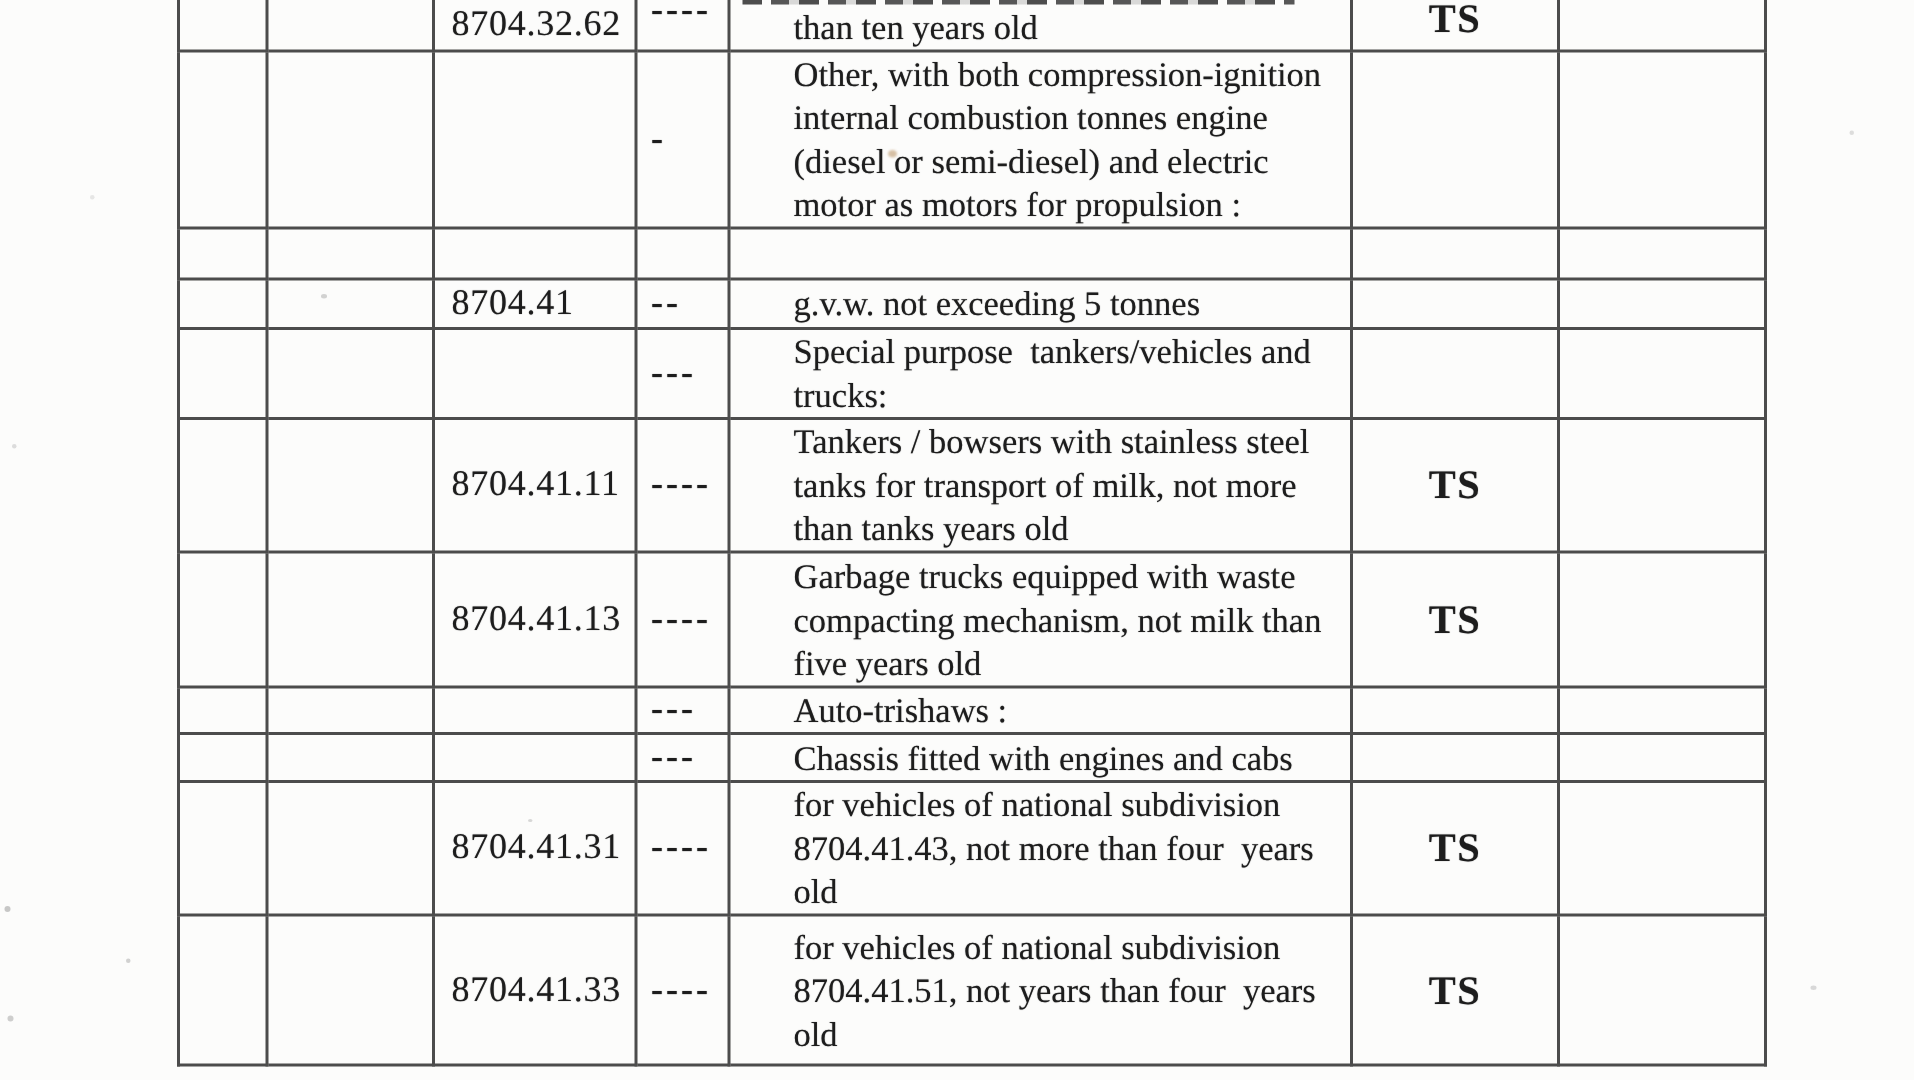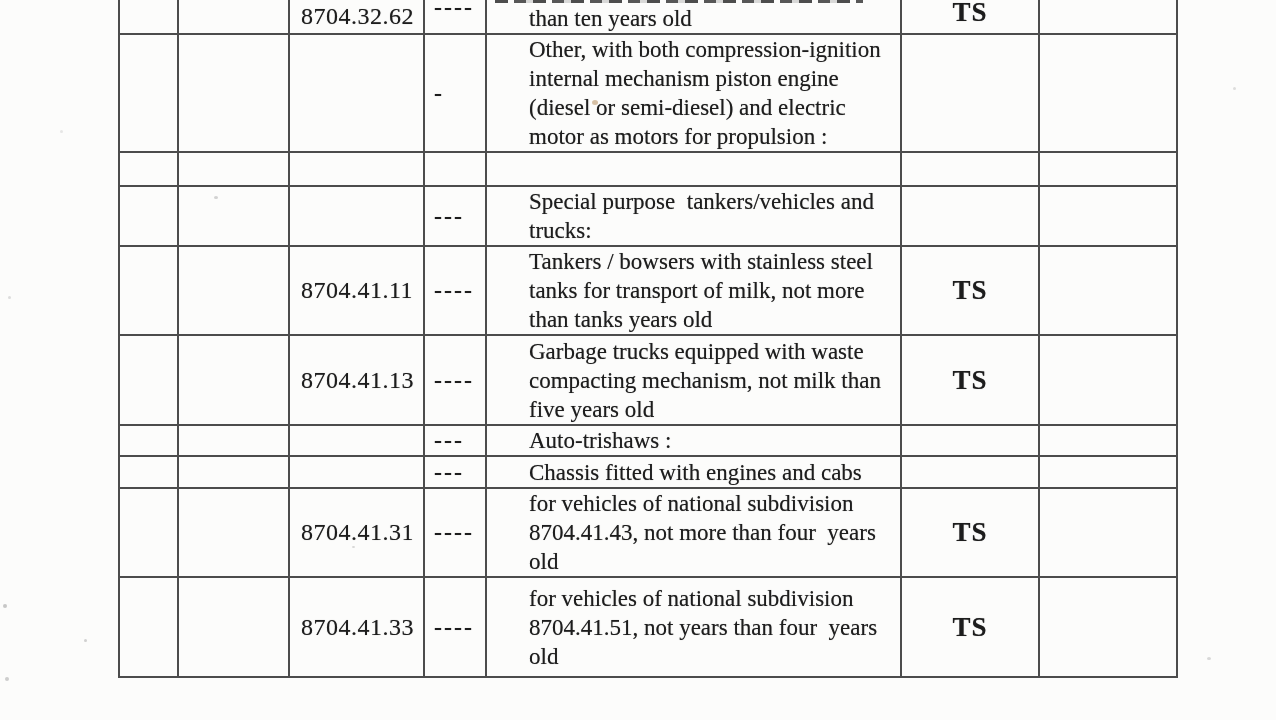--- a/index.html
+++ b/index.html
@@ -116,33 +116,44 @@
             <td class="duty">TS</td>
             <td class="c7"></td>
           </tr>
           <tr style="height: 116px;">
             <td class="c1"></td>
             <td class="c2"></td>
             <td class="code"></td>
             <td class="dash">-</td>
             <td class="desc">
               <div class="line">Other, with both compression-ignition</div>
-              <div class="line">internal mechanism piston engine</div>
+              <div class="line">internal combustion tonnes engine</div>
               <div class="line">(diesel or semi-diesel) and electric</div>
               <div class="line">motor as motors for propulsion :</div>
             </td>
             <td class="duty"></td>
             <td class="c7"></td>
           </tr>
           <tr style="height: 34px;">
             <td class="c1"></td>
             <td class="c2"></td>
             <td class="code"></td>
             <td class="dash"></td>
             <td class="desc"></td>
+            <td class="duty"></td>
+            <td class="c7"></td>
+          </tr>
+          <tr style="height: 33px;">
+            <td class="c1"></td>
+            <td class="c2"></td>
+            <td class="code">8704.41</td>
+            <td class="dash">--</td>
+            <td class="desc">
+              <div class="line">g.v.w. not exceeding 5 tonnes</div>
+            </td>
             <td class="duty"></td>
             <td class="c7"></td>
           </tr>
           <tr style="height: 58px;">
             <td class="c1"></td>
             <td class="c2"></td>
             <td class="code"></td>
             <td class="dash">---</td>
             <td class="desc">
               <div class="line">Special purpose  tankers/vehicles and</div>

